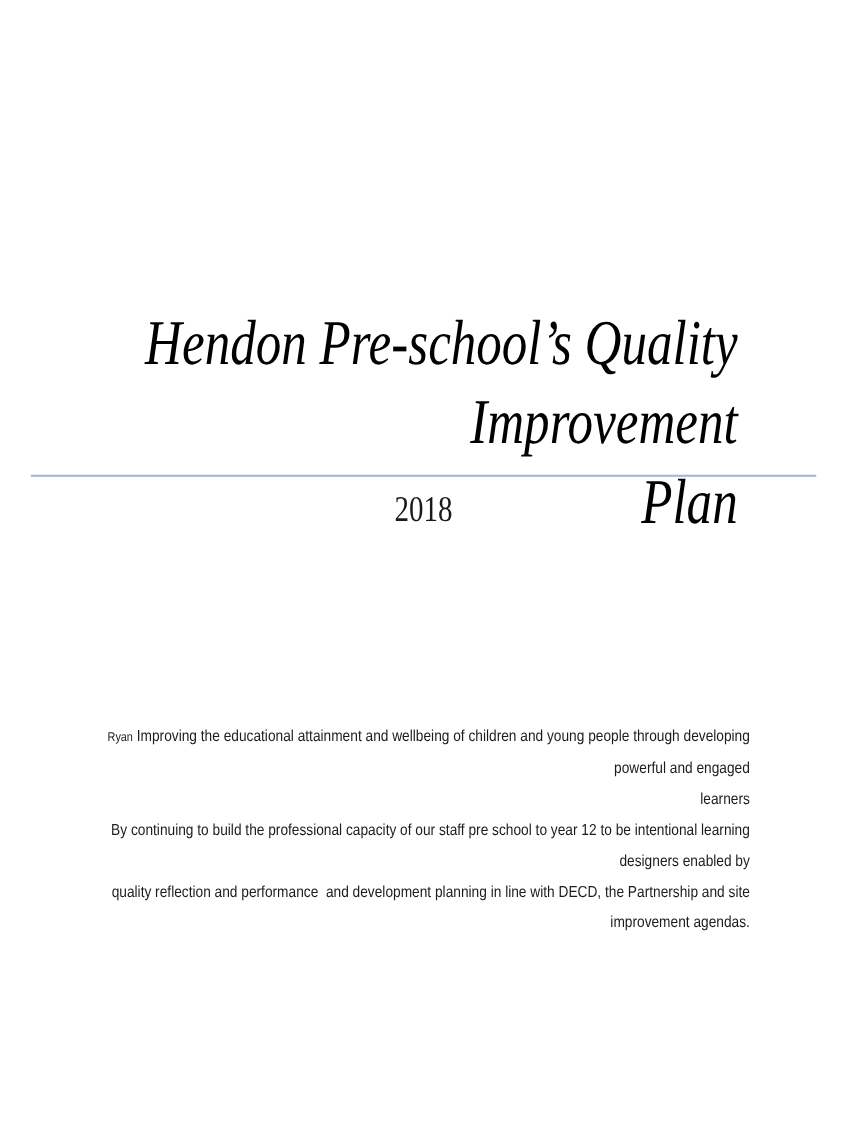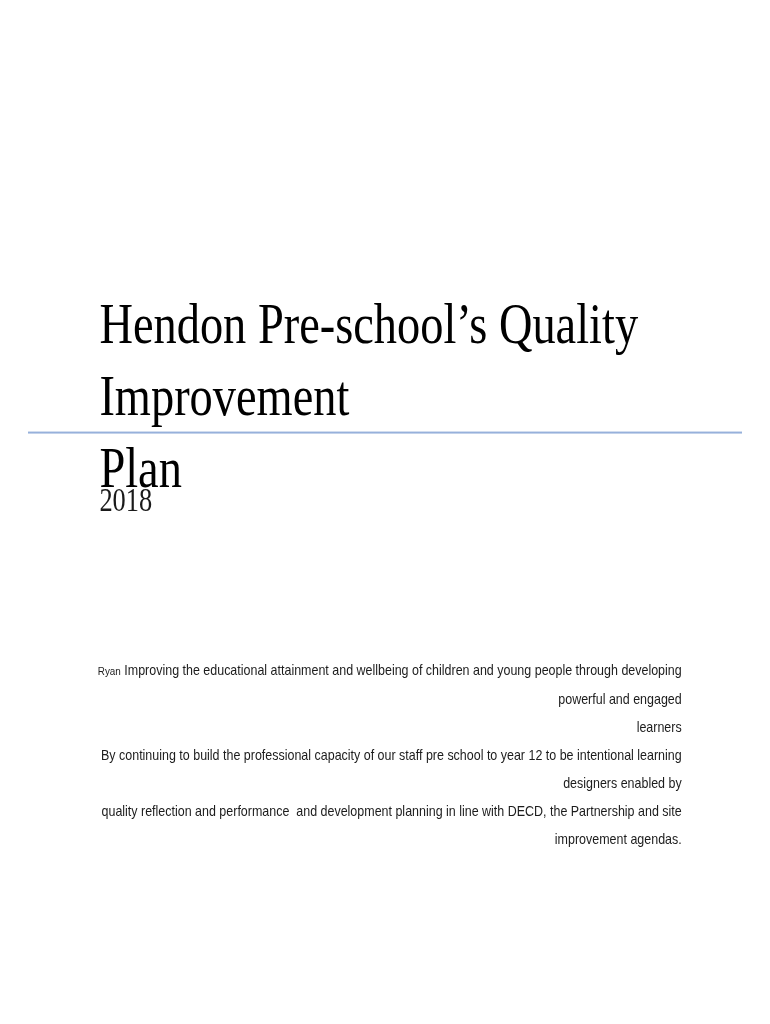--- a/index.html
+++ b/index.html
@@ -22,23 +22,24 @@
     top: 0;
     width: 770px;
     height: 1024px;
     background: #ffffff;
   }
 
   
   .title-block {
     position: absolute;
     left: 28px;
-    top: 288px;
+    top: 276px;
     width: 714px;
-    text-align: left;
+    text-align: right;
+    font-style: italic;
   }
 
   .doc-title {
     font-family: "Liberation Serif", "DejaVu Serif", serif;
     font-size: 58px;
     line-height: 72px;
     font-weight: 400;
     color: #000000;
     letter-spacing: 0px;
     transform: scaleX(0.80);
@@ -61,22 +62,21 @@
                 #b7c9e6 80%,
                 #ffffff 100%);
   }
 
   
   .subtitle-block {
     position: absolute;
     left: 28px;
     top: 444px;
     width: 714px;
-    text-align: left;
-    margin-top: 36px;
+    text-align: center;
   }
 
   .doc-subtitle {
     font-family: "Liberation Serif", "DejaVu Serif", serif;
     font-size: 33px;
     line-height: 40px;
     font-weight: 400;
     color: #1a1a1a;
     transform: scaleX(0.80);
     transform-origin: center top;

